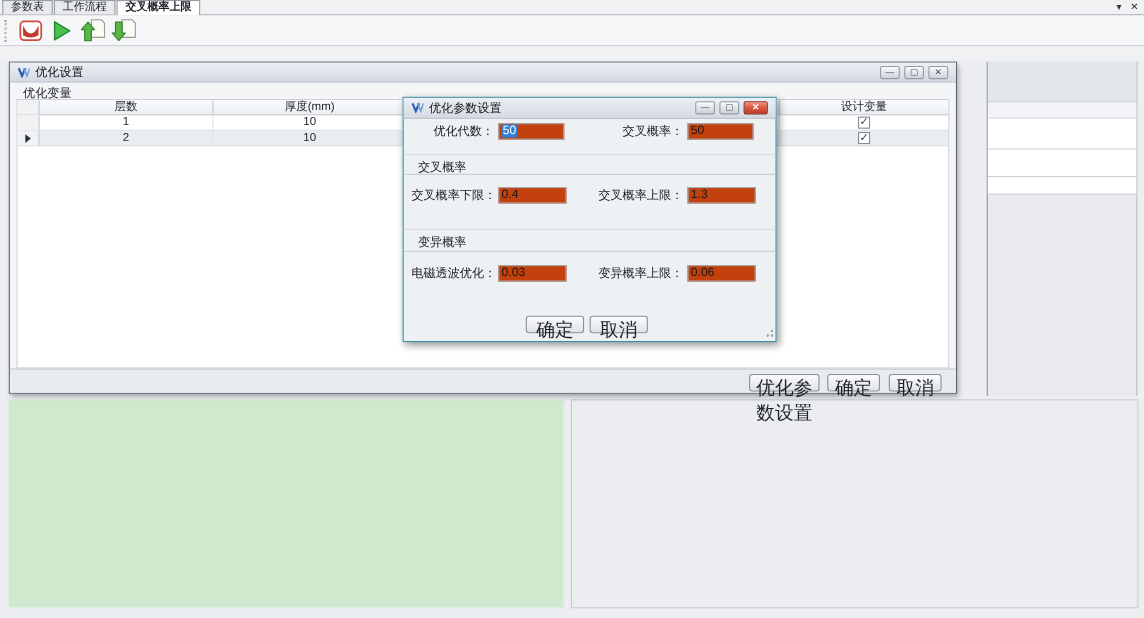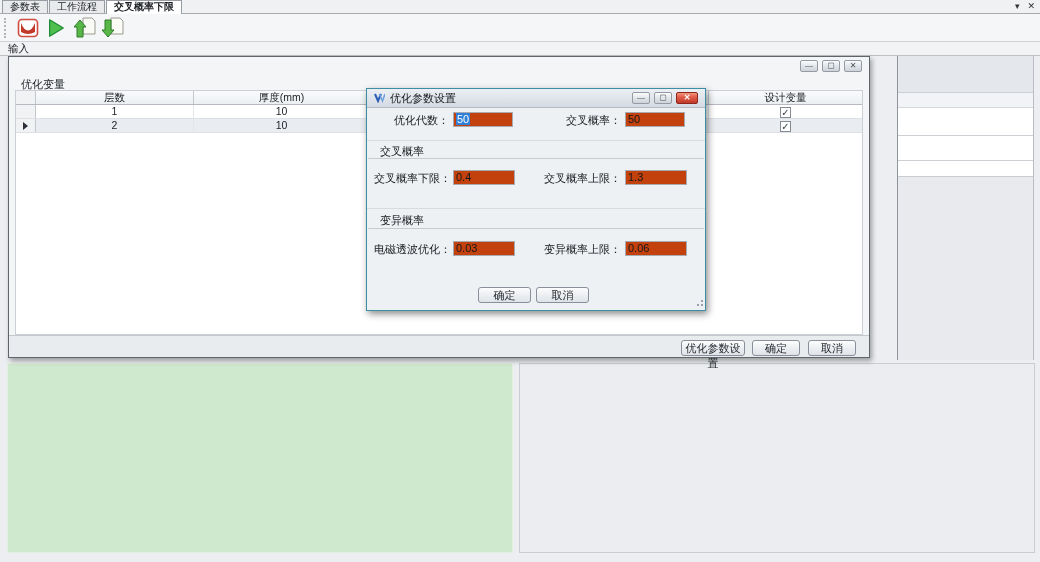--- a/index.html
+++ b/index.html
@@ -32,21 +32,21 @@
   .bgpanel .s2{position:absolute;left:0;top:52px;width:100%;height:1px;background:#ccd0d5}
   .green-panel{position:absolute;left:7px;top:307px;width:506px;height:190px;background:#cfe9cf;border:1px solid #e2f0e2}
   .gray-panel{position:absolute;left:519px;top:307px;width:516px;height:190px;background:#ebedf0;border:1px solid #c9ccd1}
 
   
   .dlg{position:absolute;background:#f4f5f7}
   .titlebar{position:absolute;left:0;top:0;width:100%;height:18px;background:linear-gradient(#ecf0f5,#d4dae2);border-bottom:1px solid #b6bbc3;display:flex;align-items:center;padding-left:7px;gap:5px}
   .titlebar .ttl{font-size:11px;color:#14161a;white-space:nowrap}
   .wbtn{position:absolute;height:12px;width:18px;border:1px solid #969ba3;border-radius:2px;background:linear-gradient(#fbfcfd,#e3e7ec 45%,#ced3da);font-size:8px;line-height:10px;color:#4a4f56;text-align:center;cursor:default;padding:0}
   .wbtn.red{width:22px;background:linear-gradient(#f2967f,#e25d49 40%,#c0392b);border-color:#8e2619;color:#fff;font-weight:bold}
-  .btn{border:1px solid #8a9099;border-radius:3px;background:linear-gradient(#fdfdfe,#eef0f3 45%,#dfe3e8);font-size:11px;color:#1f2328;padding:0;cursor:default}
+  .btn{border:1px solid #8a9099;border-radius:3px;background:linear-gradient(#fdfdfe,#eef0f3 45%,#dfe3e8);font-size:17px;color:#1f2328;padding:0;cursor:default}
 
   
   .dlg-opt{left:8px;top:56px;width:862px;height:302px;border:1px solid #60646b;box-shadow:2px 3px 5px rgba(0,0,0,.35);z-index:3}
   .dlg-opt .wmin{left:791px;top:3px}
   .dlg-opt .wmax{left:813px;top:3px}
   .dlg-opt .wclose{left:835px;top:3px}
   .opt-grouplabel{position:absolute;left:12px;top:20px;font-size:11px}
   .opt-white{position:absolute;left:6px;top:33px;width:848px;height:245px;background:#fff;border:1px solid #ccd0d6}
   .trow{display:flex;height:14px;width:100%}
   .trow.hdr{background:linear-gradient(#fafbfc,#eceff2);border-bottom:1px solid #b6bac0}
@@ -96,21 +96,21 @@
     radial-gradient(circle at 7px 8px,transparent 0,transparent 0)}
 </style>
 </head>
 <body>
 
 <div class="screen">
 
   <div class="tabbar">
     <div class="tab">参数表</div>
     <div class="tab">工作流程</div>
-    <div class="tab active">交叉概率下限</div>
+    <div class="tab active">交叉概率上限</div>
     <div class="tabctl">
       <span>▾</span>
       <span>✕</span>
     </div>
   </div>
 
   <div class="toolbar">
     <div class="grip"></div>
     <button class="tbtn">
       <svg width="22" height="22" viewBox="0 0 22 22">
@@ -130,38 +130,42 @@
       </svg>
     </button>
     <button class="tbtn">
       <svg width="24" height="22" viewBox="0 0 24 22">
         <path d="M11,1 h9 l3,3 v13 h-12 z" fill="#fbfbf6" stroke="#9a9a90"></path>
         <path d="M8,20 L2,13 H5 V3 H11 V13 H14 Z" fill="#58b747" stroke="#2f7d2a" stroke-linejoin="round"></path>
       </svg>
     </button>
   </div>
 
-  <div class="input-hd">
-    <span>输入</span>
-  </div>
 
   <div class="workspace">
     <div class="bgpanel">
       <div class="b1"></div>
       <div class="b2"></div>
       <div class="bw">
         <div class="s1"></div>
         <div class="s2"></div>
       </div>
     </div>
     <div class="green-panel"></div>
     <div class="gray-panel"></div>
   </div>
 
   <div class="dlg dlg-opt">
+    <div class="titlebar">
+      <svg width="11" height="10" viewBox="0 0 11 10">
+        <path d="M1,1 L4,8 L7,1" stroke="#2b5fb8" fill="none" stroke-width="2"></path>
+        <path d="M5.5,1 L8.5,8 L11,1" stroke="#6fa0e0" fill="none" stroke-width="1.5"></path>
+      </svg>
+      <span class="ttl">优化设置</span>
+    </div>
     <button class="wbtn wmin">—</button>
     <button class="wbtn wmax">▢</button>
     <button class="wbtn wclose">✕</button>
 
     <div class="opt-grouplabel">优化变量</div>
 
     <div class="opt-white">
       <div class="trow hdr">
         <div class="tc c0"></div>
         <div class="tc c1">层数</div>

